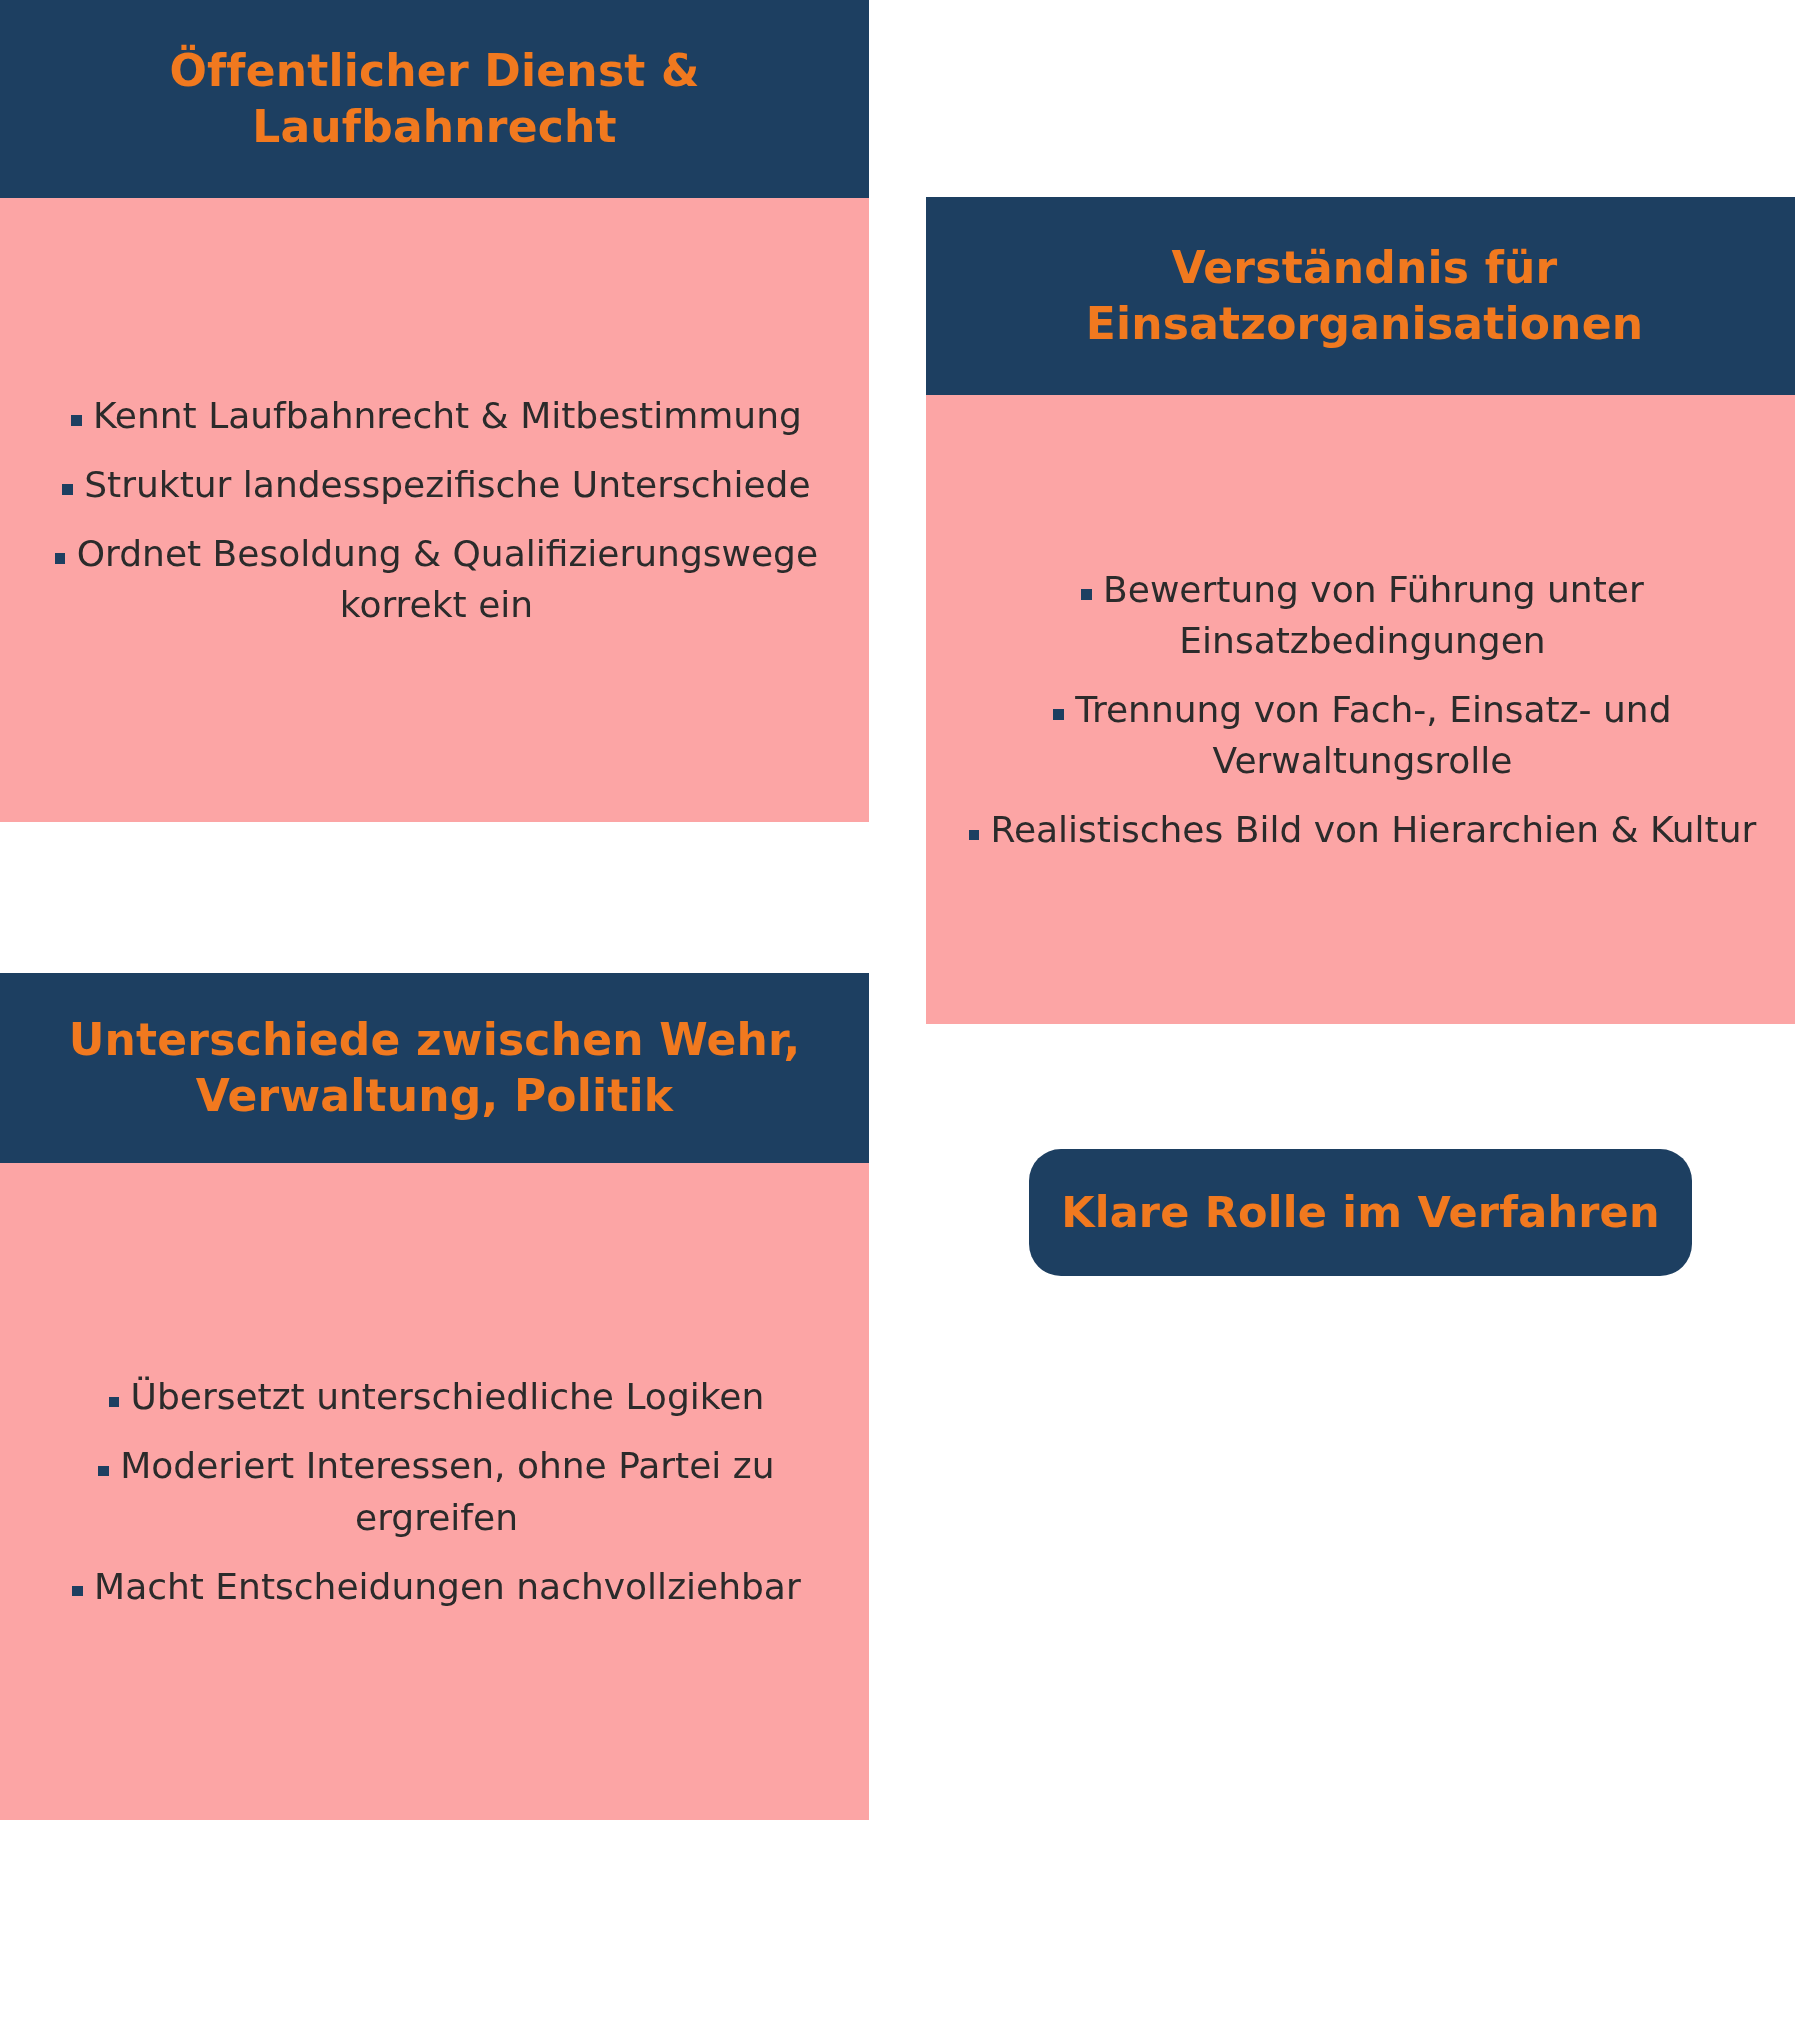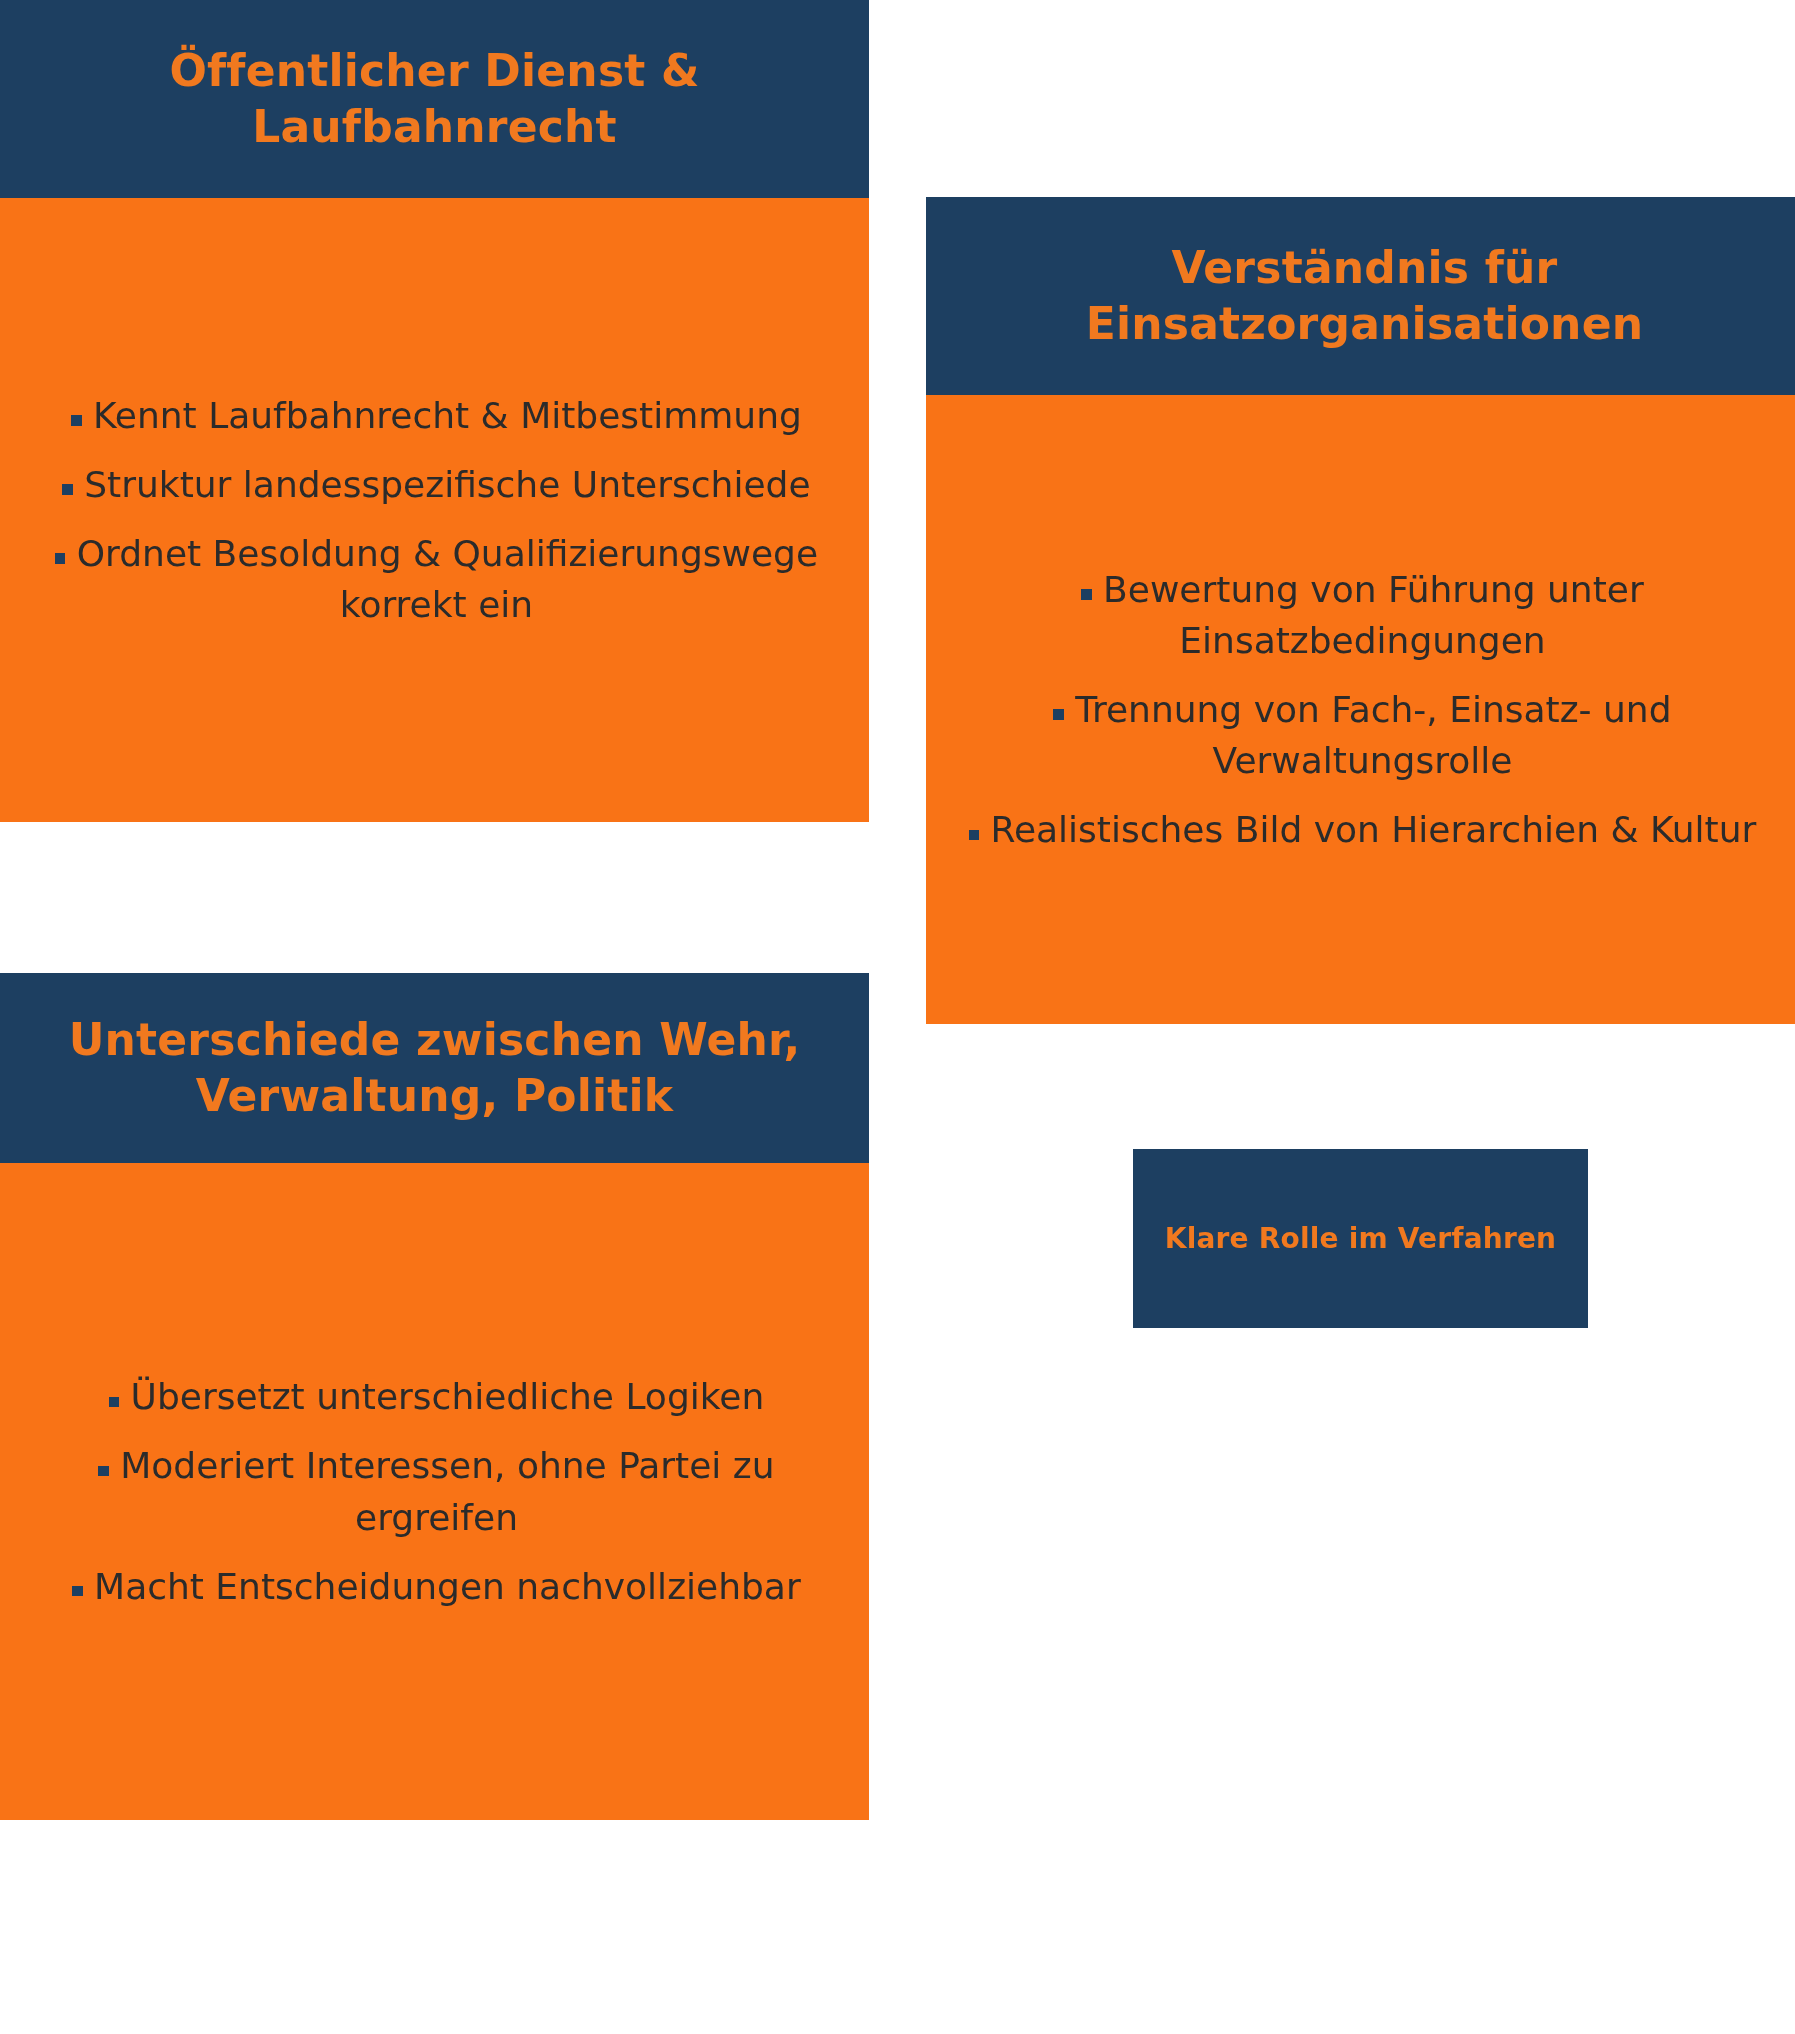--- a/index.html
+++ b/index.html
@@ -36,21 +36,21 @@
     display: flex;
     align-items: center;
     justify-content: center;
     padding: 21px 32px;
     box-sizing: border-box;
     line-height: 1.28;
     letter-spacing: 0.2px;
   }
 
   .card-body {
-    background: #f97316;
+    background: #fca5a5;
     flex: 1 1 auto;
     box-sizing: border-box;
     display: flex;
     flex-direction: column;
     justify-content: center;
     padding: 32px 20px 32px 24px;
   }
 
   .card-footer {
     background: #1d3f61;
@@ -129,22 +129,23 @@
   }
 
   
   #card-klare-rolle {
     left: 926px;
     top: 1149px;
     width: 869px;
     height: 886px;
   }
   #card-klare-rolle .card-header {
-    height: 179px;
-    font-size: 28px;
+    height: 127px;
+    font-size: 43px;
+    border-radius: 32px;
   }
   #card-klare-rolle .card-body ul.bullets li {
     font-size: 36px;
   }
   #card-klare-rolle .card-body {
     padding-top: 49px;
   }
 </style>
 </head>
 <body>

